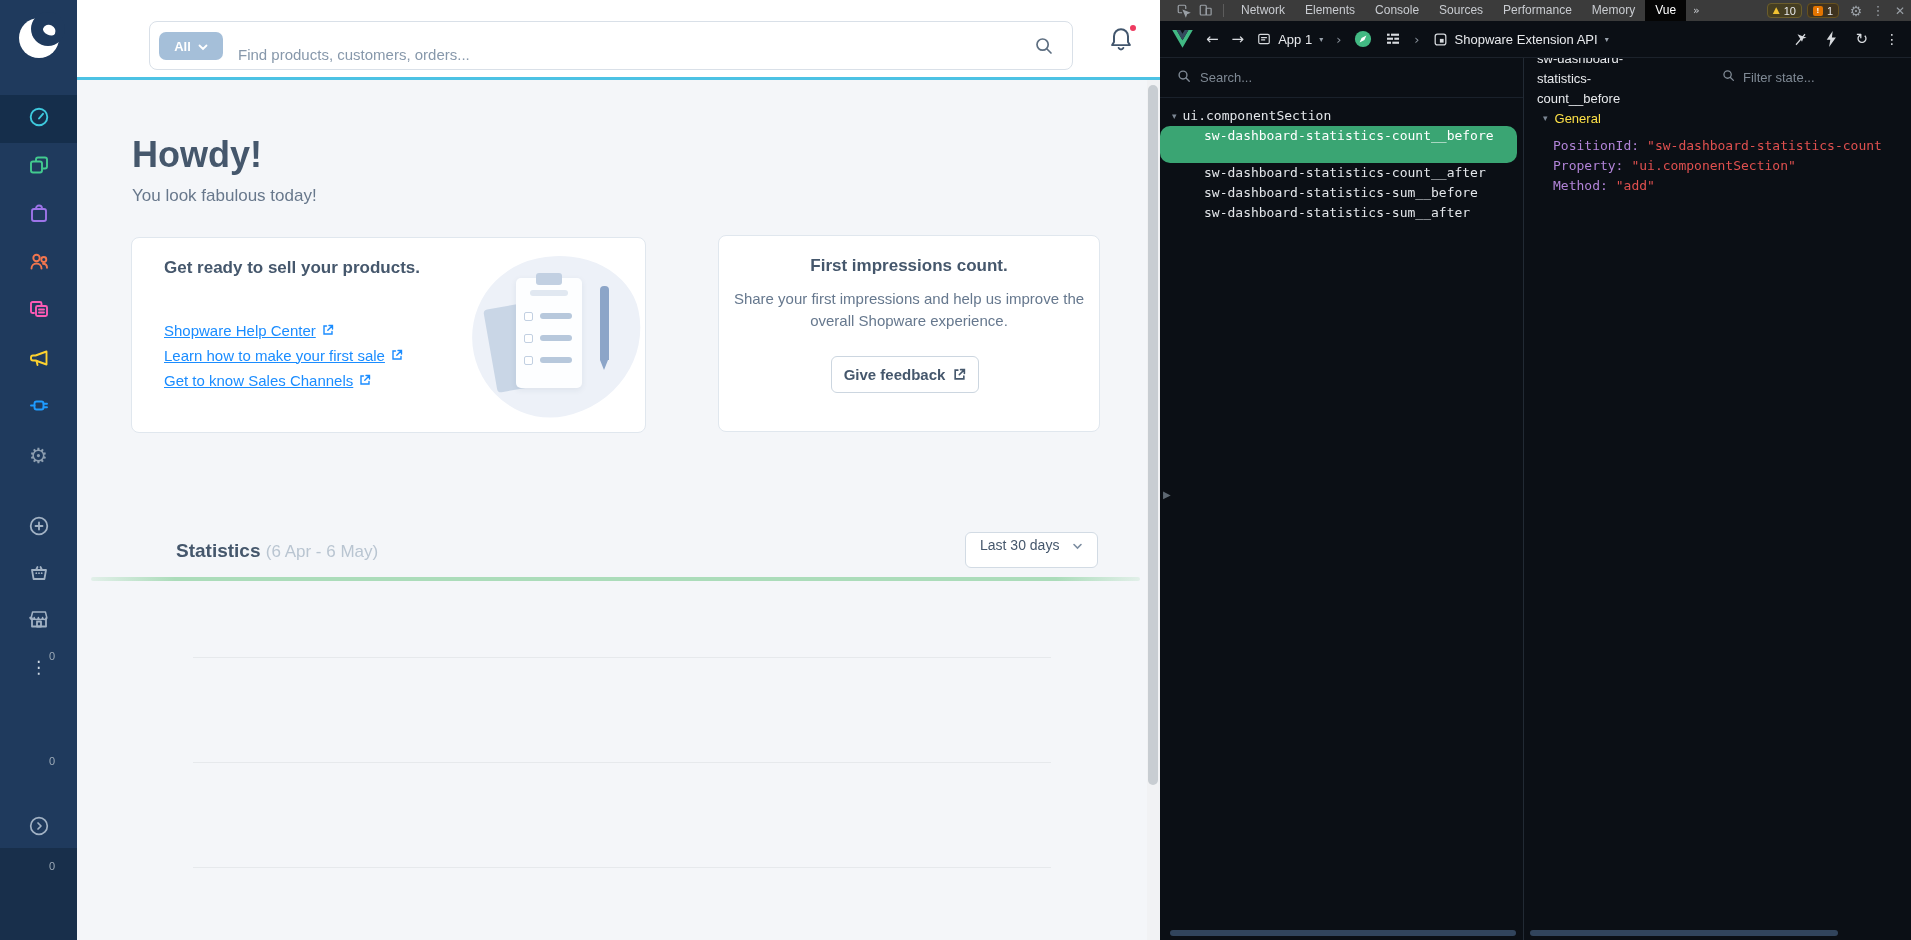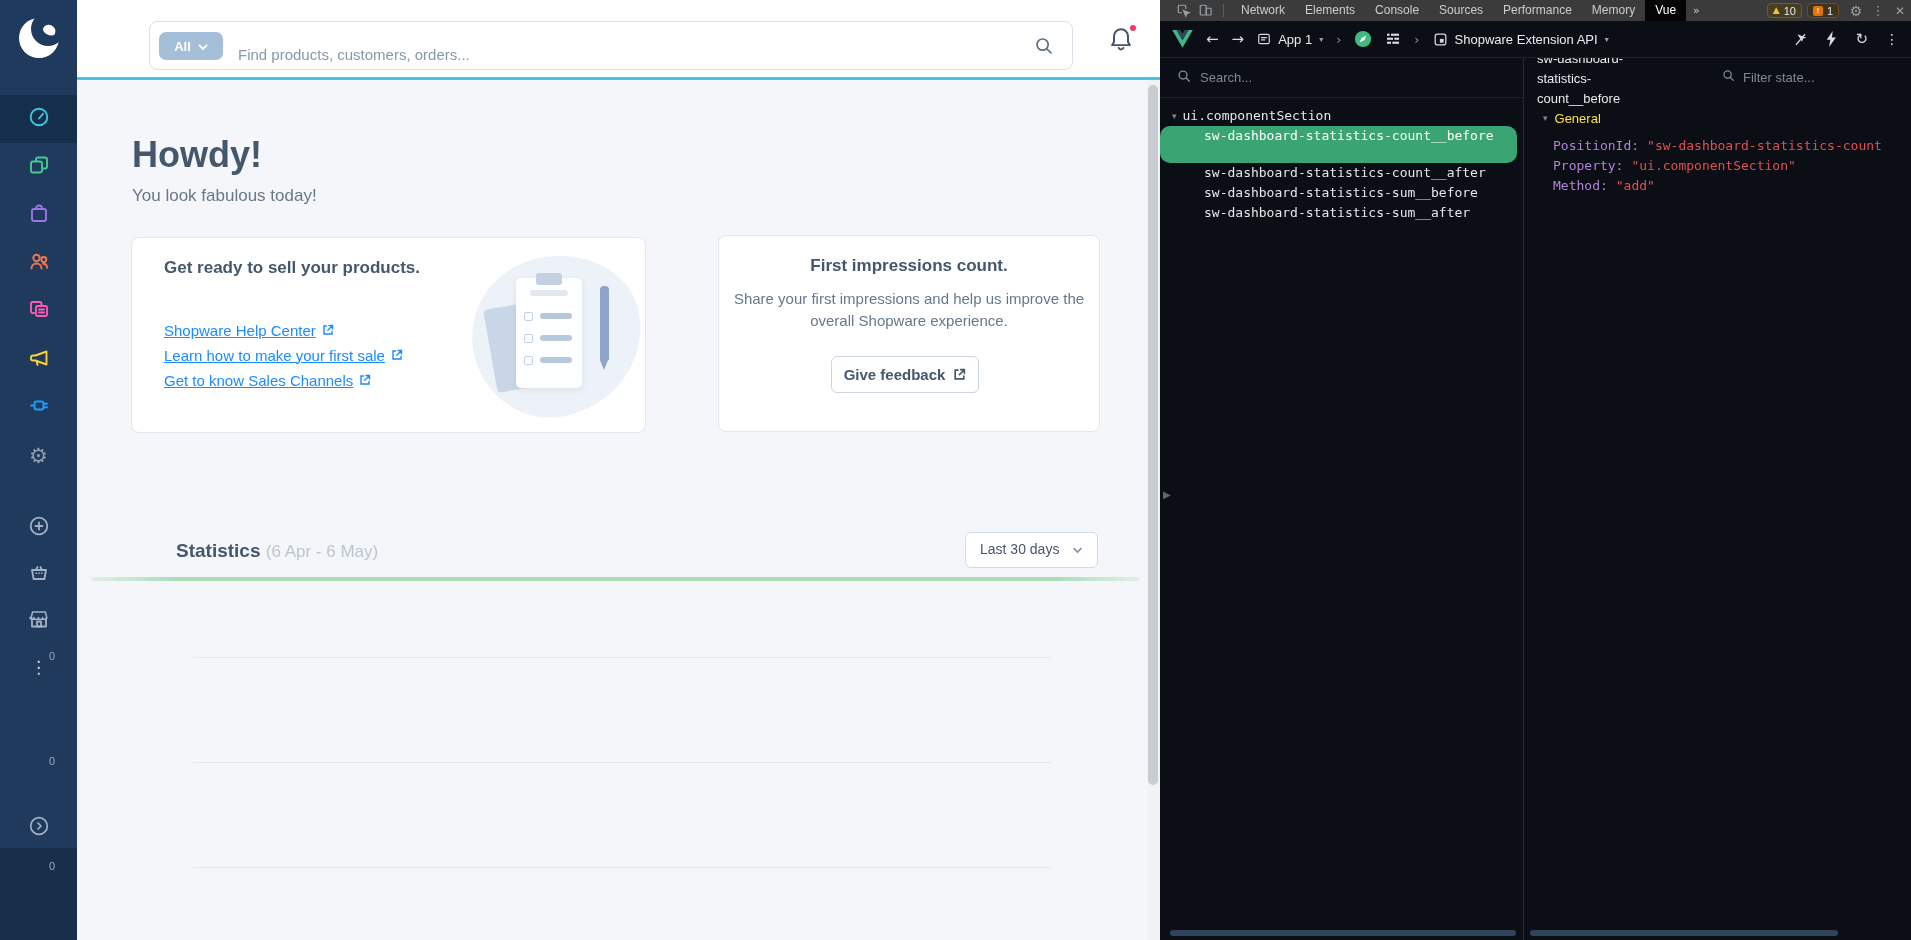--- a/index.html
+++ b/index.html
@@ -58,21 +58,21 @@
   .board-hdr { position:absolute; left:14px; top:12px; width:38px; height:6px; background:#e1e8f1; border-radius:3px; }
   .chk { position:absolute; left:8px; width:9px; height:9px; border:1.5px solid #c2d0e2; border-radius:2px; background:#fff; }
   .bar { position:absolute; left:24px; width:32px; height:6px; background:#b7c8dc; border-radius:3px; }
   .pencil { position:absolute; left:128px; top:30px; width:9px; height:74px; background:#8ca5c8; border-radius:4px 4px 0 0; }
   .pencil-tip { position:absolute; left:128px; top:104px; width:0; height:0; border-left:4.5px solid transparent; border-right:4.5px solid transparent; border-top:10px solid #8ca5c8; }
 
   
   .stats-head { position:absolute; left:140px; top:540px; font-size:19px;margin-left:36px; }
   .stats-title { font-weight:bold; color:#45576c; }
   .stats-range { color:#b9c5d1; font-weight:normal; font-size:17px; }
-  .period-select { position:absolute; left:965px; top:532px; width:133px; height:36px; background:#fff; border:1px solid #d2dbe4; border-radius:6px; display:flex; align-items:flex-end; justify-content:space-between; padding:10px 14px; font-size:14px; color:#45576c; cursor:pointer; }
+  .period-select { position:absolute; left:965px; top:532px; width:133px; height:36px; background:#fff; border:1px solid #d2dbe4; border-radius:6px; display:flex; align-items:flex-start; justify-content:space-between; padding:4px 14px; font-size:14px; color:#45576c; cursor:pointer; }
   .green-line { position:absolute; left:91px; top:577px; width:1049px; height:4px; border-radius:2px; background:linear-gradient(to right, rgba(171,220,186,0.25), #abdcba 8%, #abdcba 92%, rgba(171,220,186,0.25)); }
   #chart-card { position:absolute; left:131px; top:581px; width:969px; height:359px; background:#fff; border:1px solid #e3e9f0; border-bottom:none; border-radius:8px 8px 0 0; }
   .chart-title { position:absolute; left:41px; top:30px; font-size:16px; font-weight:bold; color:#4f6f92; }
   .gline { position:absolute; left:62px; width:858px; height:1px; background:#e6e9ec; }
   .gtick { position:absolute; left:29px; width:26px; text-align:right; font-size:11px; color:#9dabb8; }
 
   
   #devtools { position:absolute; left:1160px; top:0; width:751px; height:940px; background:#0b0f15; }
   #dt-tabbar { position:absolute; left:0; top:0; width:751px; height:21px; background:#3b3b3b; display:flex; align-items:center; padding-left:12px; }
   .ti { display:flex; align-items:center; justify-content:center; width:22px; height:21px; color:#9aa0a6; cursor:pointer; }

